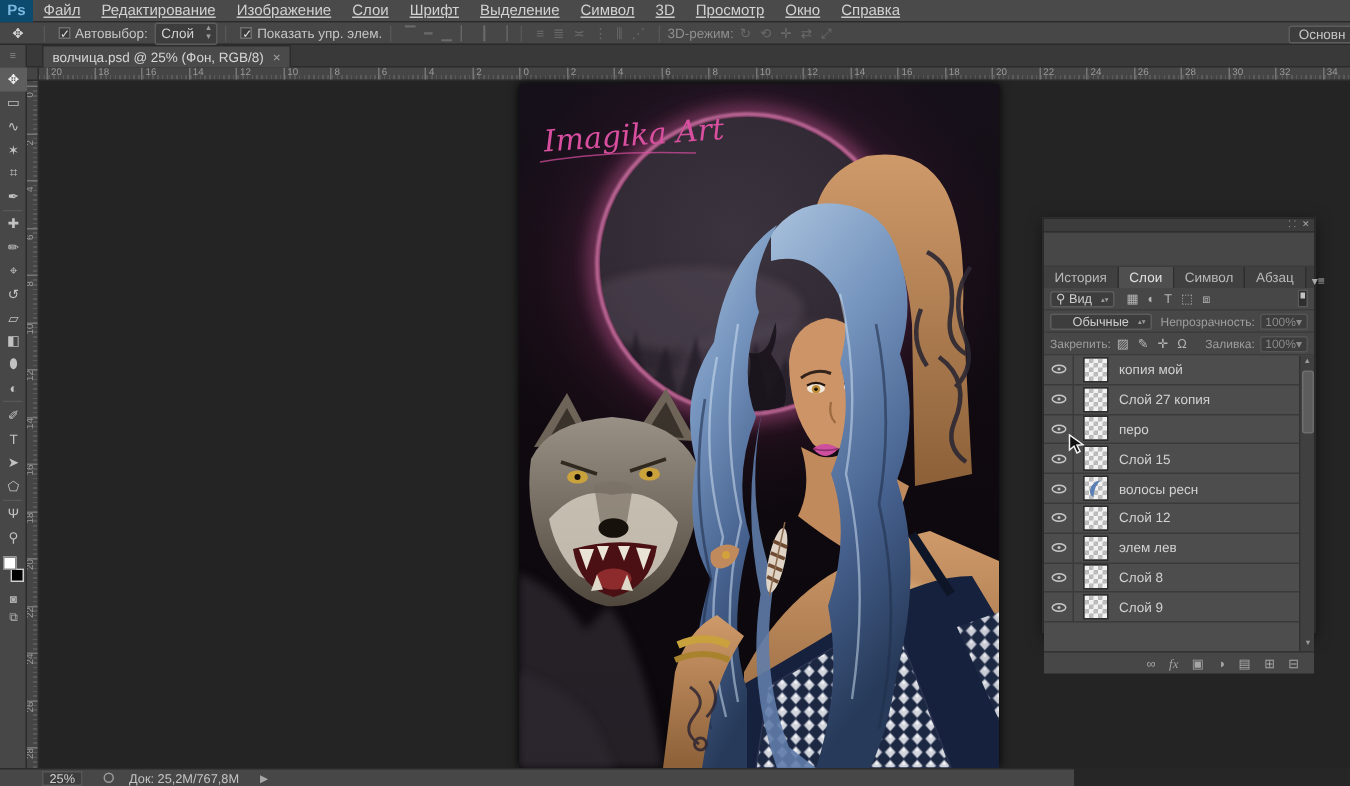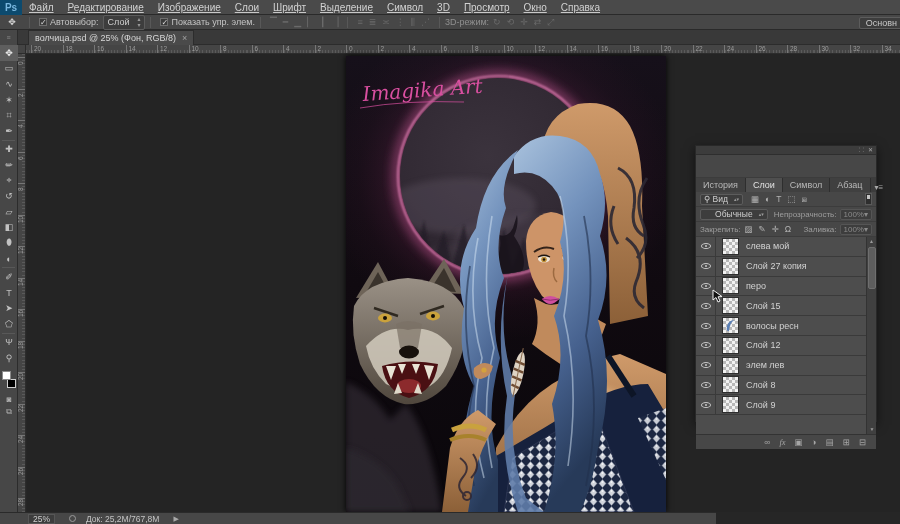--- a/index.html
+++ b/index.html
@@ -496,21 +496,21 @@
         <span class="dd-arrow">▾</span>
       </span>
     </div>
     <div id="layers-list">
       <div id="layers-rows">
           <div class="layer-row">
             <div class="eye-cell">
               <span class="eye"></span>
             </div>
             <div class="layer-thumb"></div>
-            <span class="layer-name">слева мой</span>
+            <span class="layer-name">копия мой</span>
           </div>
           <div class="layer-row">
             <div class="eye-cell">
               <span class="eye"></span>
             </div>
             <div class="layer-thumb"></div>
             <span class="layer-name">Слой 27 копия</span>
           </div>
           <div class="layer-row">
             <div class="eye-cell">

